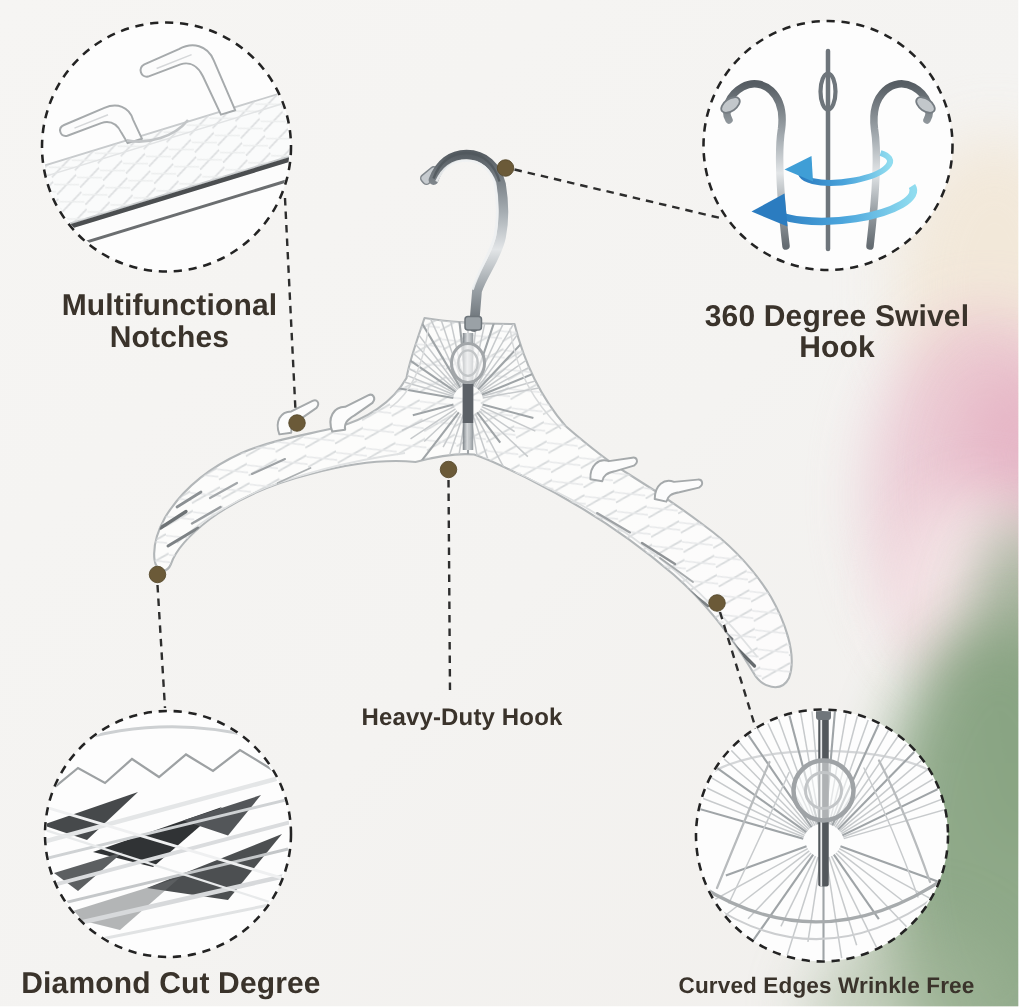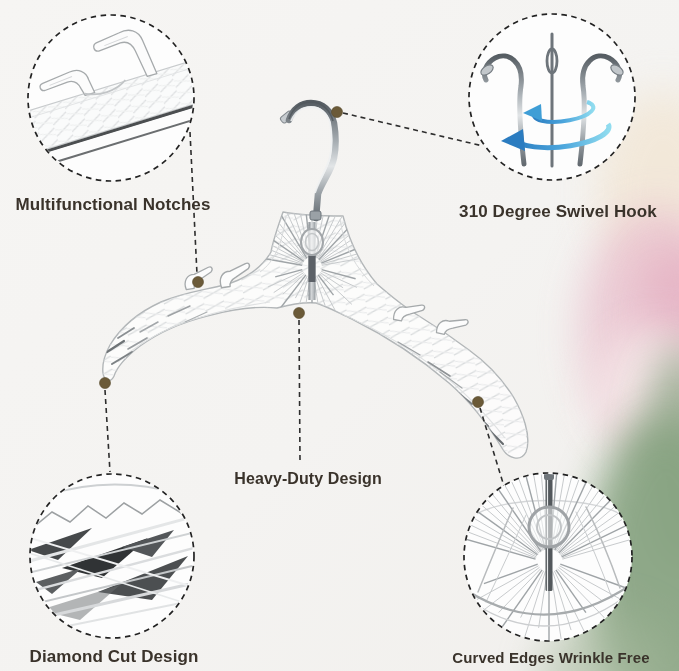--- a/index.html
+++ b/index.html
@@ -12,21 +12,21 @@
   .b-cream { left:598px; top:90px;  width:130px; height:200px; background:#f2e6d4; opacity:.8; }
   .b-pink  { left:580px; top:208px; width:155px; height:245px; background:#eac4d0; opacity:.85; }
   .b-pink2 { left:640px; top:245px; width:80px;  height:130px; background:#e3a9be; opacity:.6; }
   .b-blush { left:596px; top:328px; width:115px; height:135px; background:#f6e8e9; opacity:.9; }
   .b-stem  { left:646px; top:345px; width:70px;  height:230px; background:#7d9a77; opacity:.7; }
   .b-green { left:586px; top:415px; width:160px; height:310px; background:#87a381; opacity:.92; }
   .b-green2{ left:538px; top:612px; width:140px; height:130px; background:#a3b79a; opacity:.55; }
   svg.scene-art { position:absolute; left:0; top:0; }
   .lbl {
     position:absolute; text-align:center; color:#3a332b;
-    font-weight:700; font-size:17px; line-height:21px; letter-spacing:.1px;
+    font-weight:700; font-size:20px; line-height:21px; letter-spacing:.1px;
   }
   .lbl-tl { left:13px;  top:194px; width:200px; }
   .lbl-tr { left:458px; top:201px; width:200px; }
   .lbl-c  { left:208px; top:468px; width:200px; font-size:16px; line-height:22px; }
   .lbl-bl { left:14px;  top:646px; width:200px; }
   .lbl-br { left:431px; top:647px; width:240px; font-size:15px; }
 </style>
 </head>
 <body>
 
@@ -328,19 +328,19 @@
         <path d="M 547.5 477 L 547.5 591" stroke="#e8eaeb" stroke-width="1.2"></path>
         <rect x="544" y="472" width="10" height="8" rx="2" fill="#70767b"></rect>
         <circle cx="549" cy="527" r="20" fill="#fcfdfd" fill-opacity="0.55" stroke="#9fa3a6" stroke-width="3"></circle>
         <circle cx="549" cy="527" r="12" fill="none" stroke="#c2c5c7" stroke-width="2"></circle>
       </g>
       <circle cx="548" cy="557" r="84" fill="none" stroke="#232323" stroke-width="1.7" stroke-dasharray="5.5 4.5"></circle>
     </g>
   </svg>
 
   <div class="lbl lbl-tl">Multifunctional Notches</div>
-  <div class="lbl lbl-tr">310 Degree Swivel Hook</div>
+  <div class="lbl lbl-tr">360 Degree Swivel Hook</div>
   <div class="lbl lbl-c">
-    <div>Heavy-Duty Design</div>
+    <div>Heavy-Duty Hook</div>
   </div>
-  <div class="lbl lbl-bl">Diamond Cut Design</div>
+  <div class="lbl lbl-bl">Diamond Cut Degree</div>
   <div class="lbl lbl-br">Curved Edges Wrinkle Free Design</div>
 </div>
 
 </body></html>

